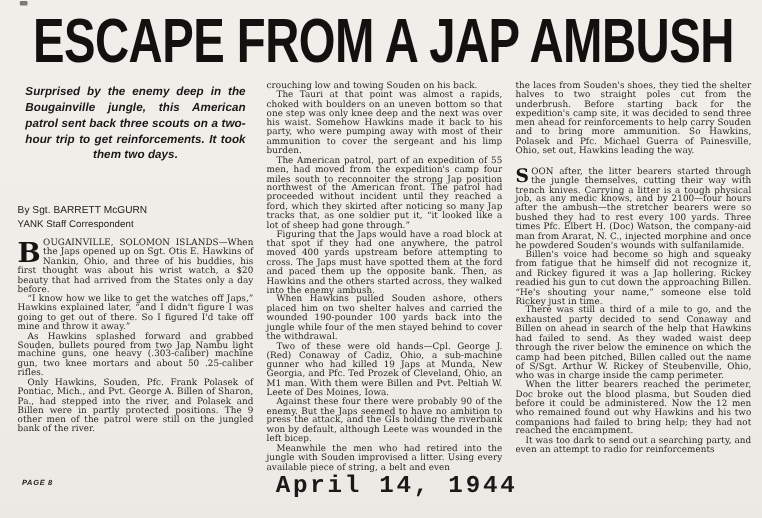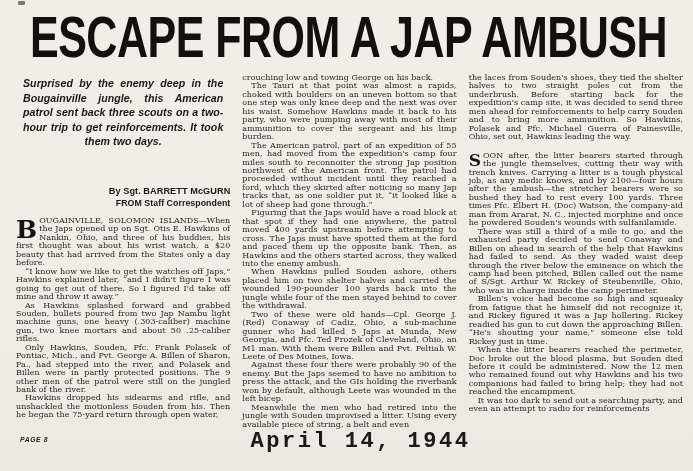--- a/index.html
+++ b/index.html
@@ -52,22 +52,22 @@
     font-size: 10.6px;
     line-height: 14.6px;
     text-align: justify;
     text-align-last: center;
     padding: 2px 7px 0 7px;
     margin-bottom: 11px;
     color: #191816;
   }
   .byline {
     font-family: "Liberation Sans", sans-serif;
-    font-weight: 700;
-    text-align: right;
+    font-weight: 400;
+    text-align: left;
     font-size: 9.2px;
     line-height: 12.5px;
     margin-bottom: 7px;
     color: #1b1a18;
     margin-top: 36px;
   }
   .byline .byline-title { font-size: 8.8px; }
   .dropcap {
     float: left;
     font-weight: 700;
@@ -106,45 +106,44 @@
 <div class="scan-mark"></div>
 
 <h1 class="headline">ESCAPE FROM A JAP AMBUSH</h1>
 
 <div class="columns">
 
   <div class="col">
     <div class="deck">Surprised by the enemy deep in the Bougainville jungle, this American patrol sent back three scouts on a two-hour trip to get reinforcements. It took them two days.</div>
     <div class="byline">
       <div>By Sgt. BARRETT McGURN</div>
-      <div class="byline-title">FROM Staff Correspondent</div>
+      <div class="byline-title">YANK Staff Correspondent</div>
     </div>
     <p class="dropcap-host"><span class="dropcap">B</span><span>OUGAINVILLE, SOLOMON ISLANDS—When the Japs opened up on Sgt. Otis E. Hawkins of Nankin, Ohio, and three of his buddies, his first thought was about his wrist watch, a $20 beauty that had arrived from the States only a day before.</span></p>
     <p>“I know how we like to get the watches off Japs,” Hawkins explained later, “and I didn't figure I was going to get out of there. So I figured I'd take off mine and throw it away.”</p>
     <p>As Hawkins splashed forward and grabbed Souden, bullets poured from two Jap Nambu light machine guns, one heavy (.303-caliber) machine gun, two knee mortars and about 50 .25-caliber rifles.</p>
     <p>Only Hawkins, Souden, Pfc. Frank Polasek of Pontiac, Mich., and Pvt. George A. Billen of Sharon, Pa., had stepped into the river, and Polasek and Billen were in partly protected positions. The 9 other men of the patrol were still on the jungled bank of the river.</p>
-    <p>Hawkins dropped his sidearms and rifle, and unshackled the motionless Souden from his. Then he began the 75-yard return through open water,</p>
   </div>
 
   <div class="col">
-    <p class="noindent">crouching low and towing George on his back.</p>
+    <p class="noindent">crouching low and towing Souden on his back.</p>
     <p>The Tauri at that point was almost a rapids, choked with boulders on an uneven bottom so that one step was only knee deep and the next was over his waist. Somehow Hawkins made it back to his party, who were pumping away with most of their ammunition to cover the sergeant and his limp burden.</p>
     <p>The American patrol, part of an expedition of 55 men, had moved from the expedition's camp four miles south to reconnoiter the strong Jap position northwest of the American front. The patrol had proceeded without incident until they reached a ford, which they skirted after noticing so many Jap tracks that, as one soldier put it, “it looked like a lot of sheep had gone through.”</p>
     <p>Figuring that the Japs would have a road block at that spot if they had one anywhere, the patrol moved 400 yards upstream before attempting to cross. The Japs must have spotted them at the ford and paced them up the opposite bank. Then, as Hawkins and the others started across, they walked into the enemy ambush.</p>
     <p>When Hawkins pulled Souden ashore, others placed him on two shelter halves and carried the wounded 190-pounder 100 yards back into the jungle while four of the men stayed behind to cover the withdrawal.</p>
-    <p>Two of these were old hands—Cpl. George J. (Red) Conaway of Cadiz, Ohio, a sub-machine gunner who had killed 5 Japs at Munda, New Georgia, and Pfc. Ted Prozek of Cleveland, Ohio, an M1 man. With them were Billen and Pvt. Peltiah W. Leete of Des Moines, Iowa.</p>
+    <p>Two of these were old hands—Cpl. George J. (Red) Conaway of Cadiz, Ohio, a sub-machine gunner who had killed 19 Japs at Munda, New Georgia, and Pfc. Ted Prozek of Cleveland, Ohio, an M1 man. With them were Billen and Pvt. Peltiah W. Leete of Des Moines, Iowa.</p>
     <p>Against these four there were probably 90 of the enemy. But the Japs seemed to have no ambition to press the attack, and the GIs holding the riverbank won by default, although Leete was wounded in the left bicep.</p>
     <p>Meanwhile the men who had retired into the jungle with Souden improvised a litter. Using every available piece of string, a belt and even</p>
   </div>
 
   <div class="col">
     <p class="noindent">the laces from Souden's shoes, they tied the shelter halves to two straight poles cut from the underbrush. Before starting back for the expedition's camp site, it was decided to send three men ahead for reinforcements to help carry Souden and to bring more ammunition. So Hawkins, Polasek and Pfc. Michael Guerra of Painesville, Ohio, set out, Hawkins leading the way.</p>
     <p class="dropcap-host section-break"><span class="dropcap small">S</span><span>OON after, the litter bearers started through the jungle themselves, cutting their way with trench knives. Carrying a litter is a tough physical job, as any medic knows, and by 2100—four hours after the ambush—the stretcher bearers were so bushed they had to rest every 100 yards. Three times Pfc. Elbert H. (Doc) Watson, the company-aid man from Ararat, N. C., injected morphine and once he powdered Souden's wounds with sulfanilamide.</span></p>
+    <p>Billen's voice had become so high and squeaky from fatigue that he himself did not recognize it, and Rickey figured it was a Jap hollering. Rickey readied his gun to cut down the approaching Billen. “He's shouting your name,” someone else told Rickey just in time.</p>
     <p>There was still a third of a mile to go, and the exhausted party decided to send Conaway and Billen on ahead in search of the help that Hawkins had failed to send. As they waded waist deep through the river below the eminence on which the camp had been pitched, Billen called out the name of S/Sgt. Arthur W. Rickey of Steubenville, Ohio, who was in charge inside the camp perimeter.</p>
-    <p>Billen's voice had become so high and squeaky from fatigue that he himself did not recognize it, and Rickey figured it was a Jap hollering. Rickey readied his gun to cut down the approaching Billen. “He's shouting your name,” someone else told Rickey just in time.</p>
     <p>When the litter bearers reached the perimeter, Doc broke out the blood plasma, but Souden died before it could be administered. Now the 12 men who remained found out why Hawkins and his two companions had failed to bring help; they had not reached the encampment.</p>
     <p>It was too dark to send out a searching party, and even an attempt to radio for reinforcements</p>
   </div>
 
 </div>
 
 <div class="footer-page">PAGE 8</div>
 <div class="footer-date">April 14, 1944</div>
 
 </body></html>

